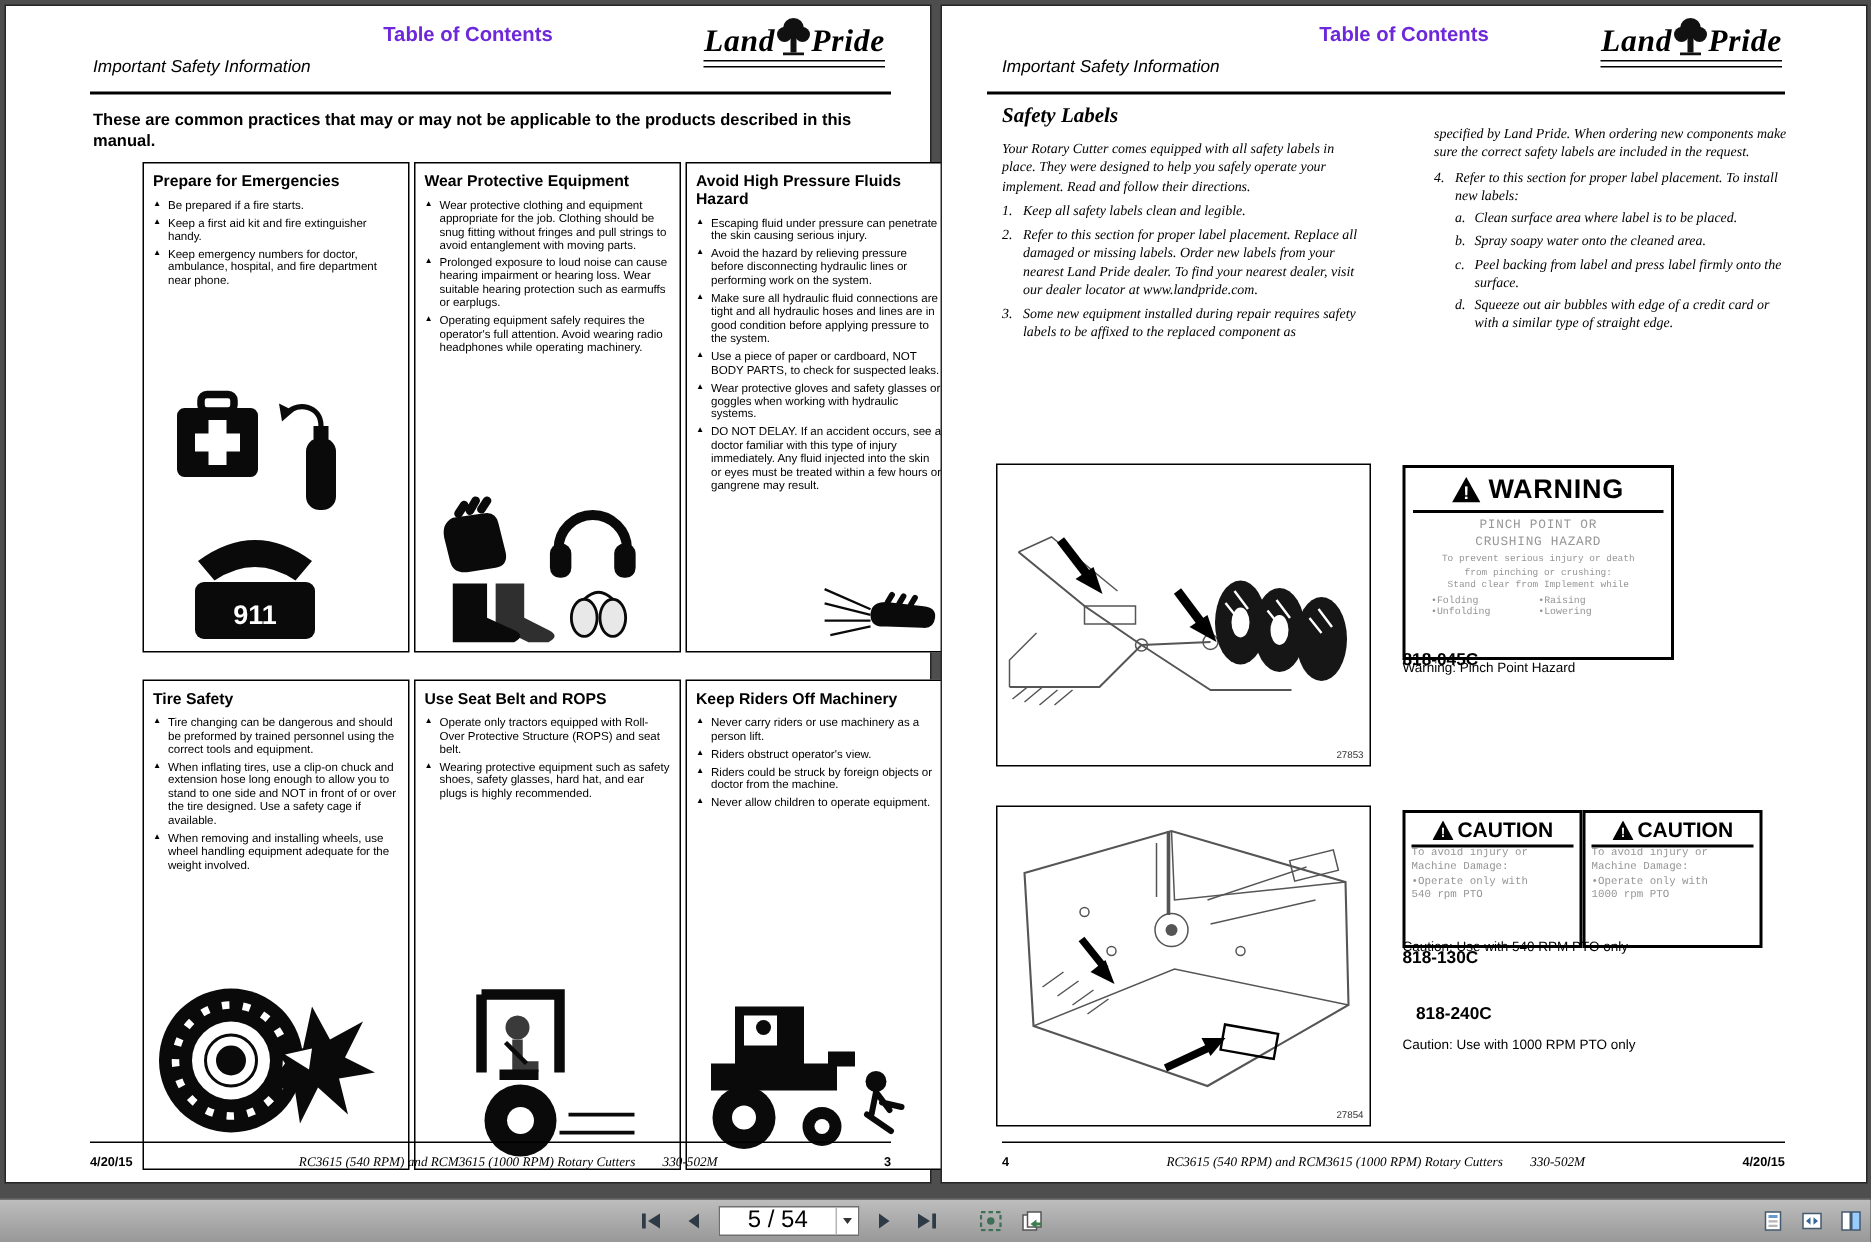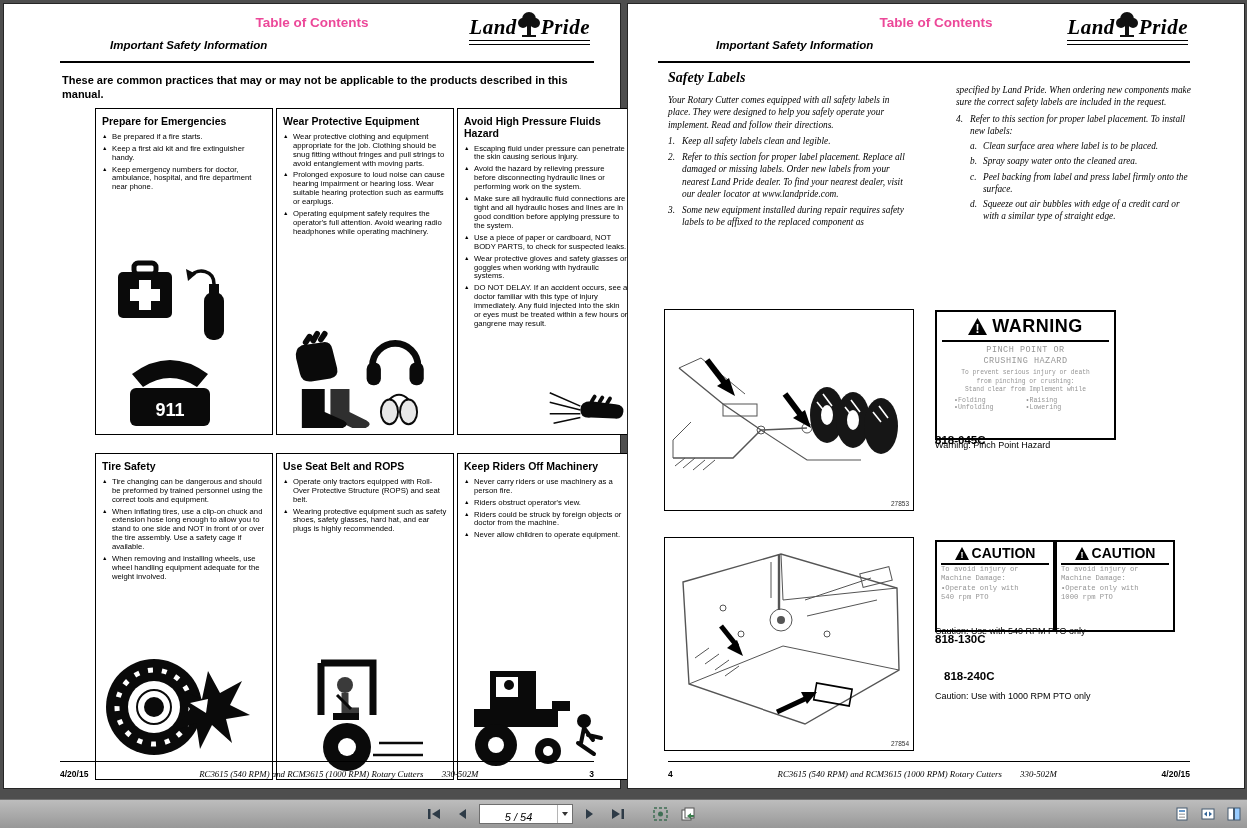--- a/index.html
+++ b/index.html
@@ -6,22 +6,22 @@
   body{width:1247px;height:828px;background:#4e4e4e;position:relative;overflow:hidden;
        font-family:"Liberation Sans",sans-serif;color:#000;}
 
   
   .page{position:absolute;top:4px;height:784px;background:#fff;box-shadow:0 0 0 1px #262626;}
   .page-left{left:4px;width:616px;}
   .page-right{left:628px;width:616px;}
 
   
   .toc-link{position:absolute;top:11px;left:0;right:0;text-align:center;font-size:13.5px;
-            font-weight:700;color:#ec4899;cursor:pointer;}
-  .section-heading{position:absolute;top:35px;font-size:11.5px;font-weight:700;font-style:italic;margin-left:48px;}
+            font-weight:700;color:#6d28d9;cursor:pointer;}
+  .section-heading{position:absolute;top:35px;font-size:11.5px;font-weight:400;font-style:italic;}
   .page-left .section-heading{left:58px;}
   .page-right .section-heading{left:40px;}
   .logo{position:absolute;top:7px;font-family:"Liberation Serif",serif;font-weight:700;font-style:italic;}
   .page-left .logo{right:30px;}
   .page-right .logo{right:56px;}
   .logo-row{display:flex;align-items:flex-end;}
   .logo-text{font-size:21px;letter-spacing:.5px;line-height:1;}
   .logo-tree{margin:0 1px 1px;}
   .logo-lines{border-top:1.5px solid #000;border-bottom:1.5px solid #000;height:3px;margin-top:2px;}
   .head-rule{position:absolute;top:57px;height:2px;background:#000;}
@@ -93,21 +93,21 @@
   
   .toolbar{position:absolute;left:0;bottom:0;width:1247px;height:28px;
            background:linear-gradient(#bdbdbd,#989898);border-top:1px solid #707070;}
   .tb-center{position:absolute;left:561px;top:0;height:28px;transform:translateX(-50%);
              display:flex;align-items:center;gap:6px;}
   .tb-right{position:absolute;right:2px;top:0;height:28px;display:flex;align-items:center;gap:4px;}
   .tb-btn{width:22px;height:22px;border:none;background:transparent;display:flex;align-items:center;
           justify-content:center;cursor:pointer;padding:0;}
   .tb-sep{width:8px;}
   .page-box{display:flex;align-items:flex-end;background:#fff;border:1px solid #6f6f6f;height:18px;width:92px;
-            font-size:11px;cursor:pointer;font-style:italic;}
+            font-size:16px;cursor:pointer;}
   .pb-text{flex:1;text-align:center;}
   .pb-dd{width:14px;height:100%;border-left:1px solid #b5b5b5;display:flex;align-items:center;justify-content:center;}
   .caret{width:0;height:0;border-left:3.5px solid transparent;border-right:3.5px solid transparent;
          border-top:4.5px solid #333;display:block;}
 </style>
 </head>
 <body>
 
 <div class="page page-left">
   <div class="toc-link">Table of Contents</div>
@@ -202,21 +202,21 @@
         <path d="M34 24 q0 -9 11 -9 l26 3 q9 1 8 8 q-1 8 -9 7 l-25 -1 q-11 1 -11 -8 z" fill="#0a0a0a"></path>
         <path d="M46 15 l3 -5 M54 16 l3 -5 M62 17 l3 -5" stroke="#0a0a0a" stroke-width="4" stroke-linecap="round"></path>
         <path d="M2 6 L34 20 M2 16 L34 24 M2 28 L34 28 M6 38 L34 32" stroke="#0a0a0a" stroke-width="1.6"></path>
       </svg>
     </div>
 
     <div class="sbox">
       <h3>Tire Safety</h3>
       <ul class="blist">
         <li>Tire changing can be dangerous and should be preformed by trained personnel using the correct tools and equipment.</li>
-        <li>When inflating tires, use a clip-on chuck and extension hose long enough to allow you to stand to one side and NOT in front of or over the tire assembly. Use a safety cage if available.</li>
+        <li>When inflating tires, use a clip-on chuck and extension hose long enough to allow you to stand to one side and NOT in front of or over the tire designed. Use a safety cage if available.</li>
         <li>When removing and installing wheels, use wheel handling equipment adequate for the weight involved.</li>
       </ul>
       <svg class="illus" style="left:6px;bottom:6px;" width="150" height="132" viewBox="0 0 150 132">
         <circle cx="52" cy="66" r="48" fill="#0a0a0a"></circle>
         <circle cx="52" cy="66" r="37" fill="none" stroke="#fff" stroke-width="5" stroke-dasharray="5 9"></circle>
         <circle cx="52" cy="66" r="26" fill="#fff"></circle>
         <circle cx="52" cy="66" r="17" fill="none" stroke="#0a0a0a" stroke-width="2"></circle>
         <circle cx="52" cy="66" r="10" fill="#0a0a0a"></circle>
         <polygon points="106,30 118,52 140,40 128,64 148,74 124,78 130,102 110,84 98,108 94,82 72,90 88,68 76,48 100,58" fill="#0a0a0a"></polygon>
         <polygon points="88,62 106,58 104,72" fill="#fff"></polygon>
@@ -238,21 +238,21 @@
         <rect x="46" y="58" width="26" height="7" fill="#0a0a0a"></rect>
         <circle cx="60" cy="92" r="24" fill="#0a0a0a"></circle>
         <circle cx="60" cy="92" r="9" fill="#fff"></circle>
         <path d="M86 100 h50 M92 88 h44" stroke="#0a0a0a" stroke-width="2.5"></path>
       </svg>
     </div>
 
     <div class="sbox">
       <h3>Keep Riders Off Machinery</h3>
       <ul class="blist">
-        <li>Never carry riders or use machinery as a person fire.</li>
+        <li>Never carry riders or use machinery as a person lift.</li>
         <li>Riders obstruct operator's view.</li>
         <li>Riders could be struck by foreign objects or doctor from the machine.</li>
         <li>Never allow children to operate equipment.</li>
       </ul>
       <svg class="illus" style="left:6px;bottom:6px;" width="148" height="108" viewBox="0 0 148 108">
         <rect x="26" y="6" width="46" height="40" fill="#0a0a0a"></rect>
         <rect x="32" y="12" width="22" height="20" fill="#fff"></rect>
         <circle cx="45" cy="20" r="5" fill="#0a0a0a"></circle>
         <rect x="10" y="44" width="84" height="18" fill="#0a0a0a"></rect>
         <rect x="88" y="36" width="18" height="10" fill="#0a0a0a"></rect>

